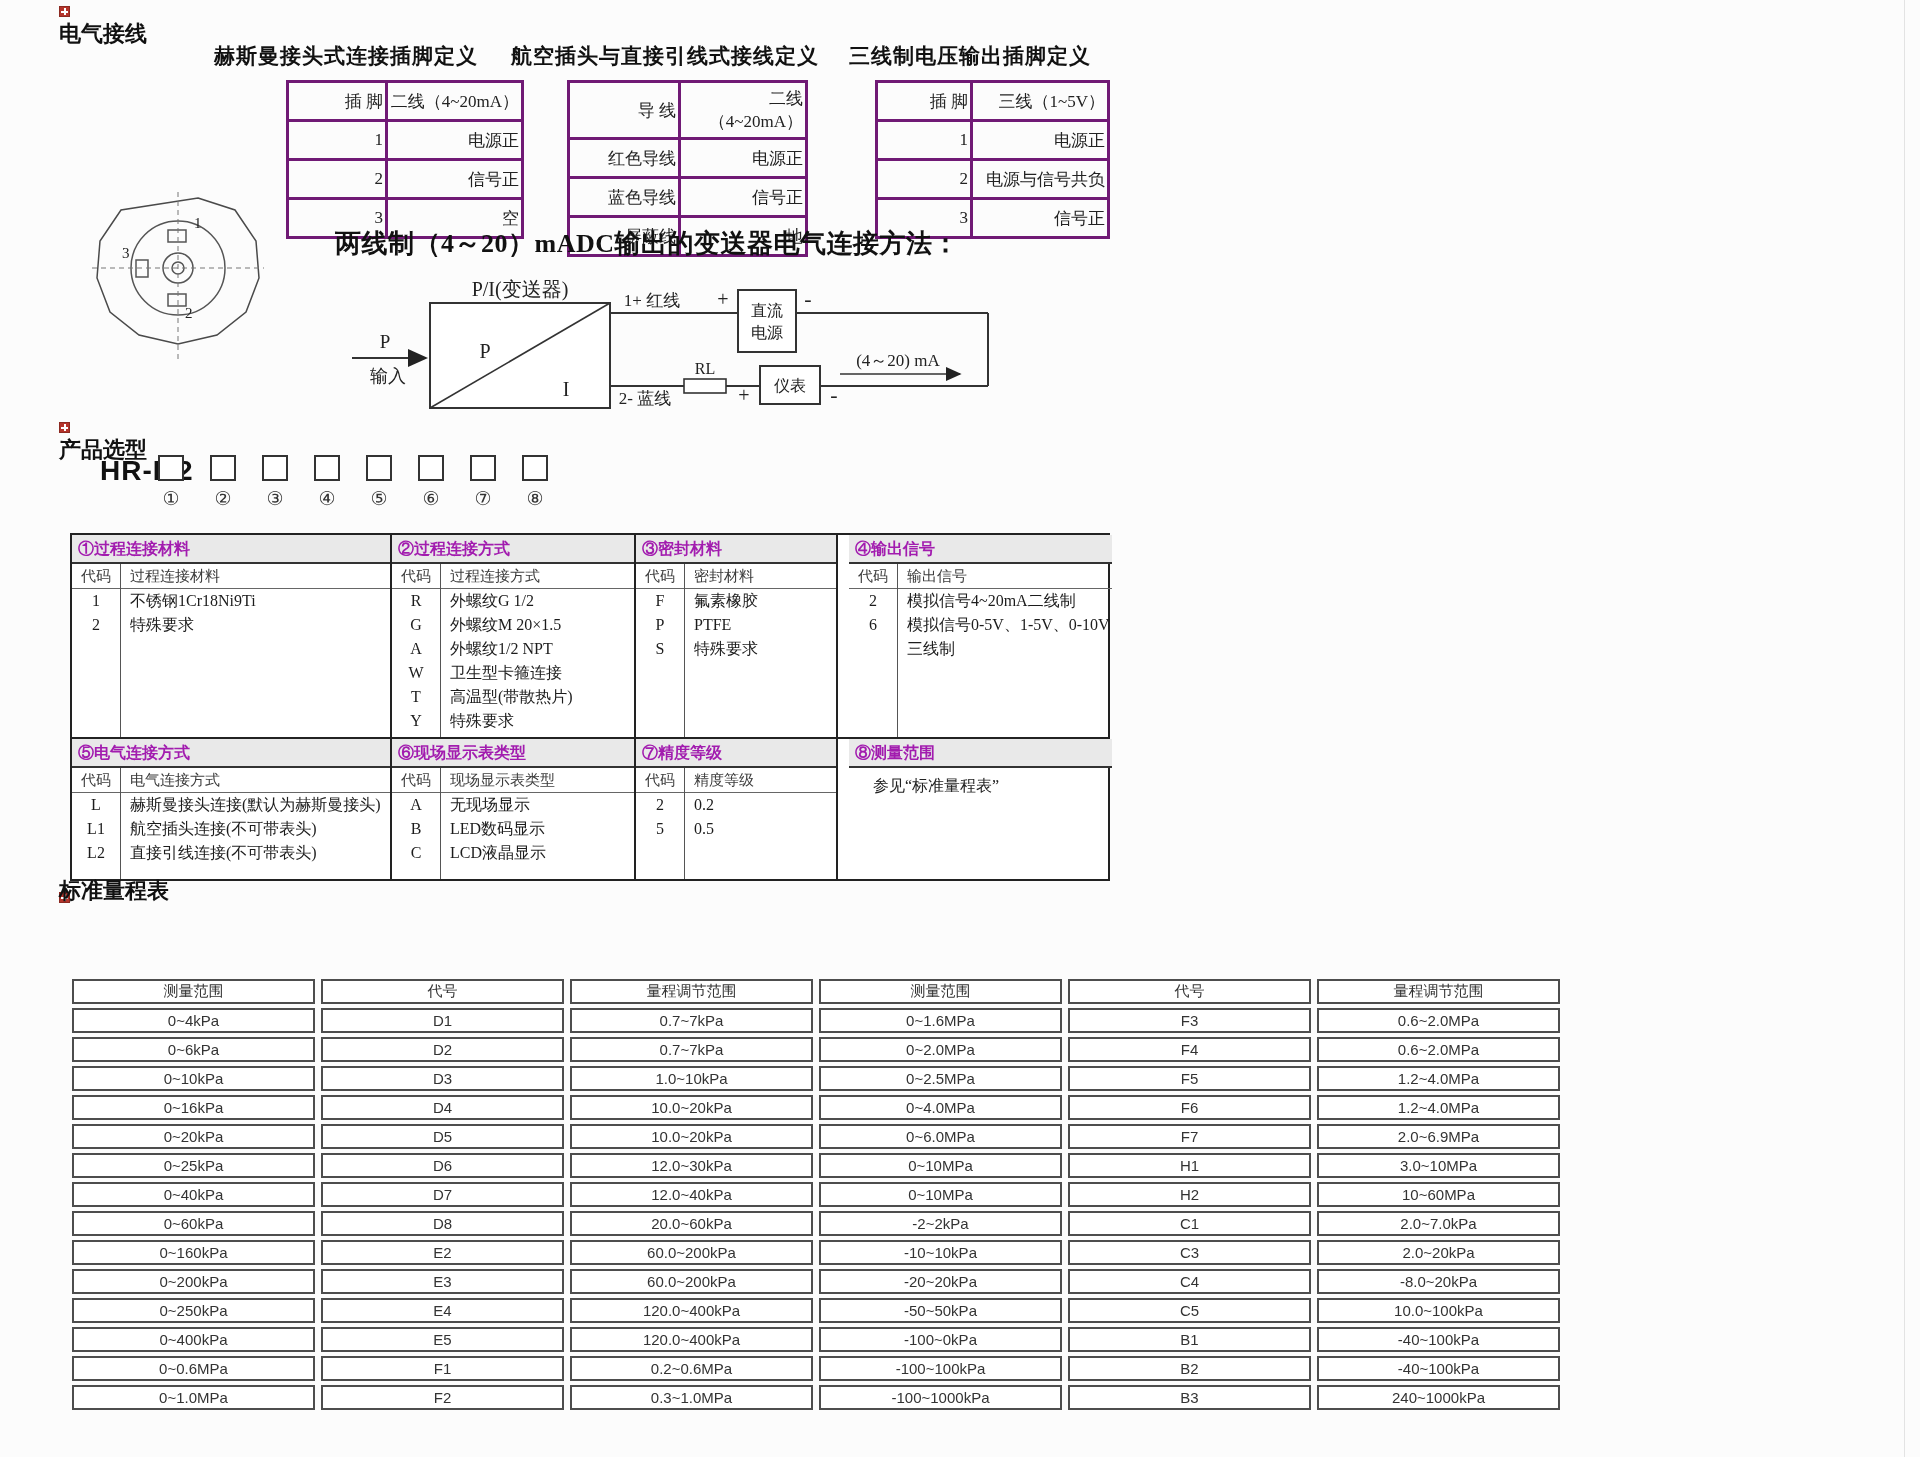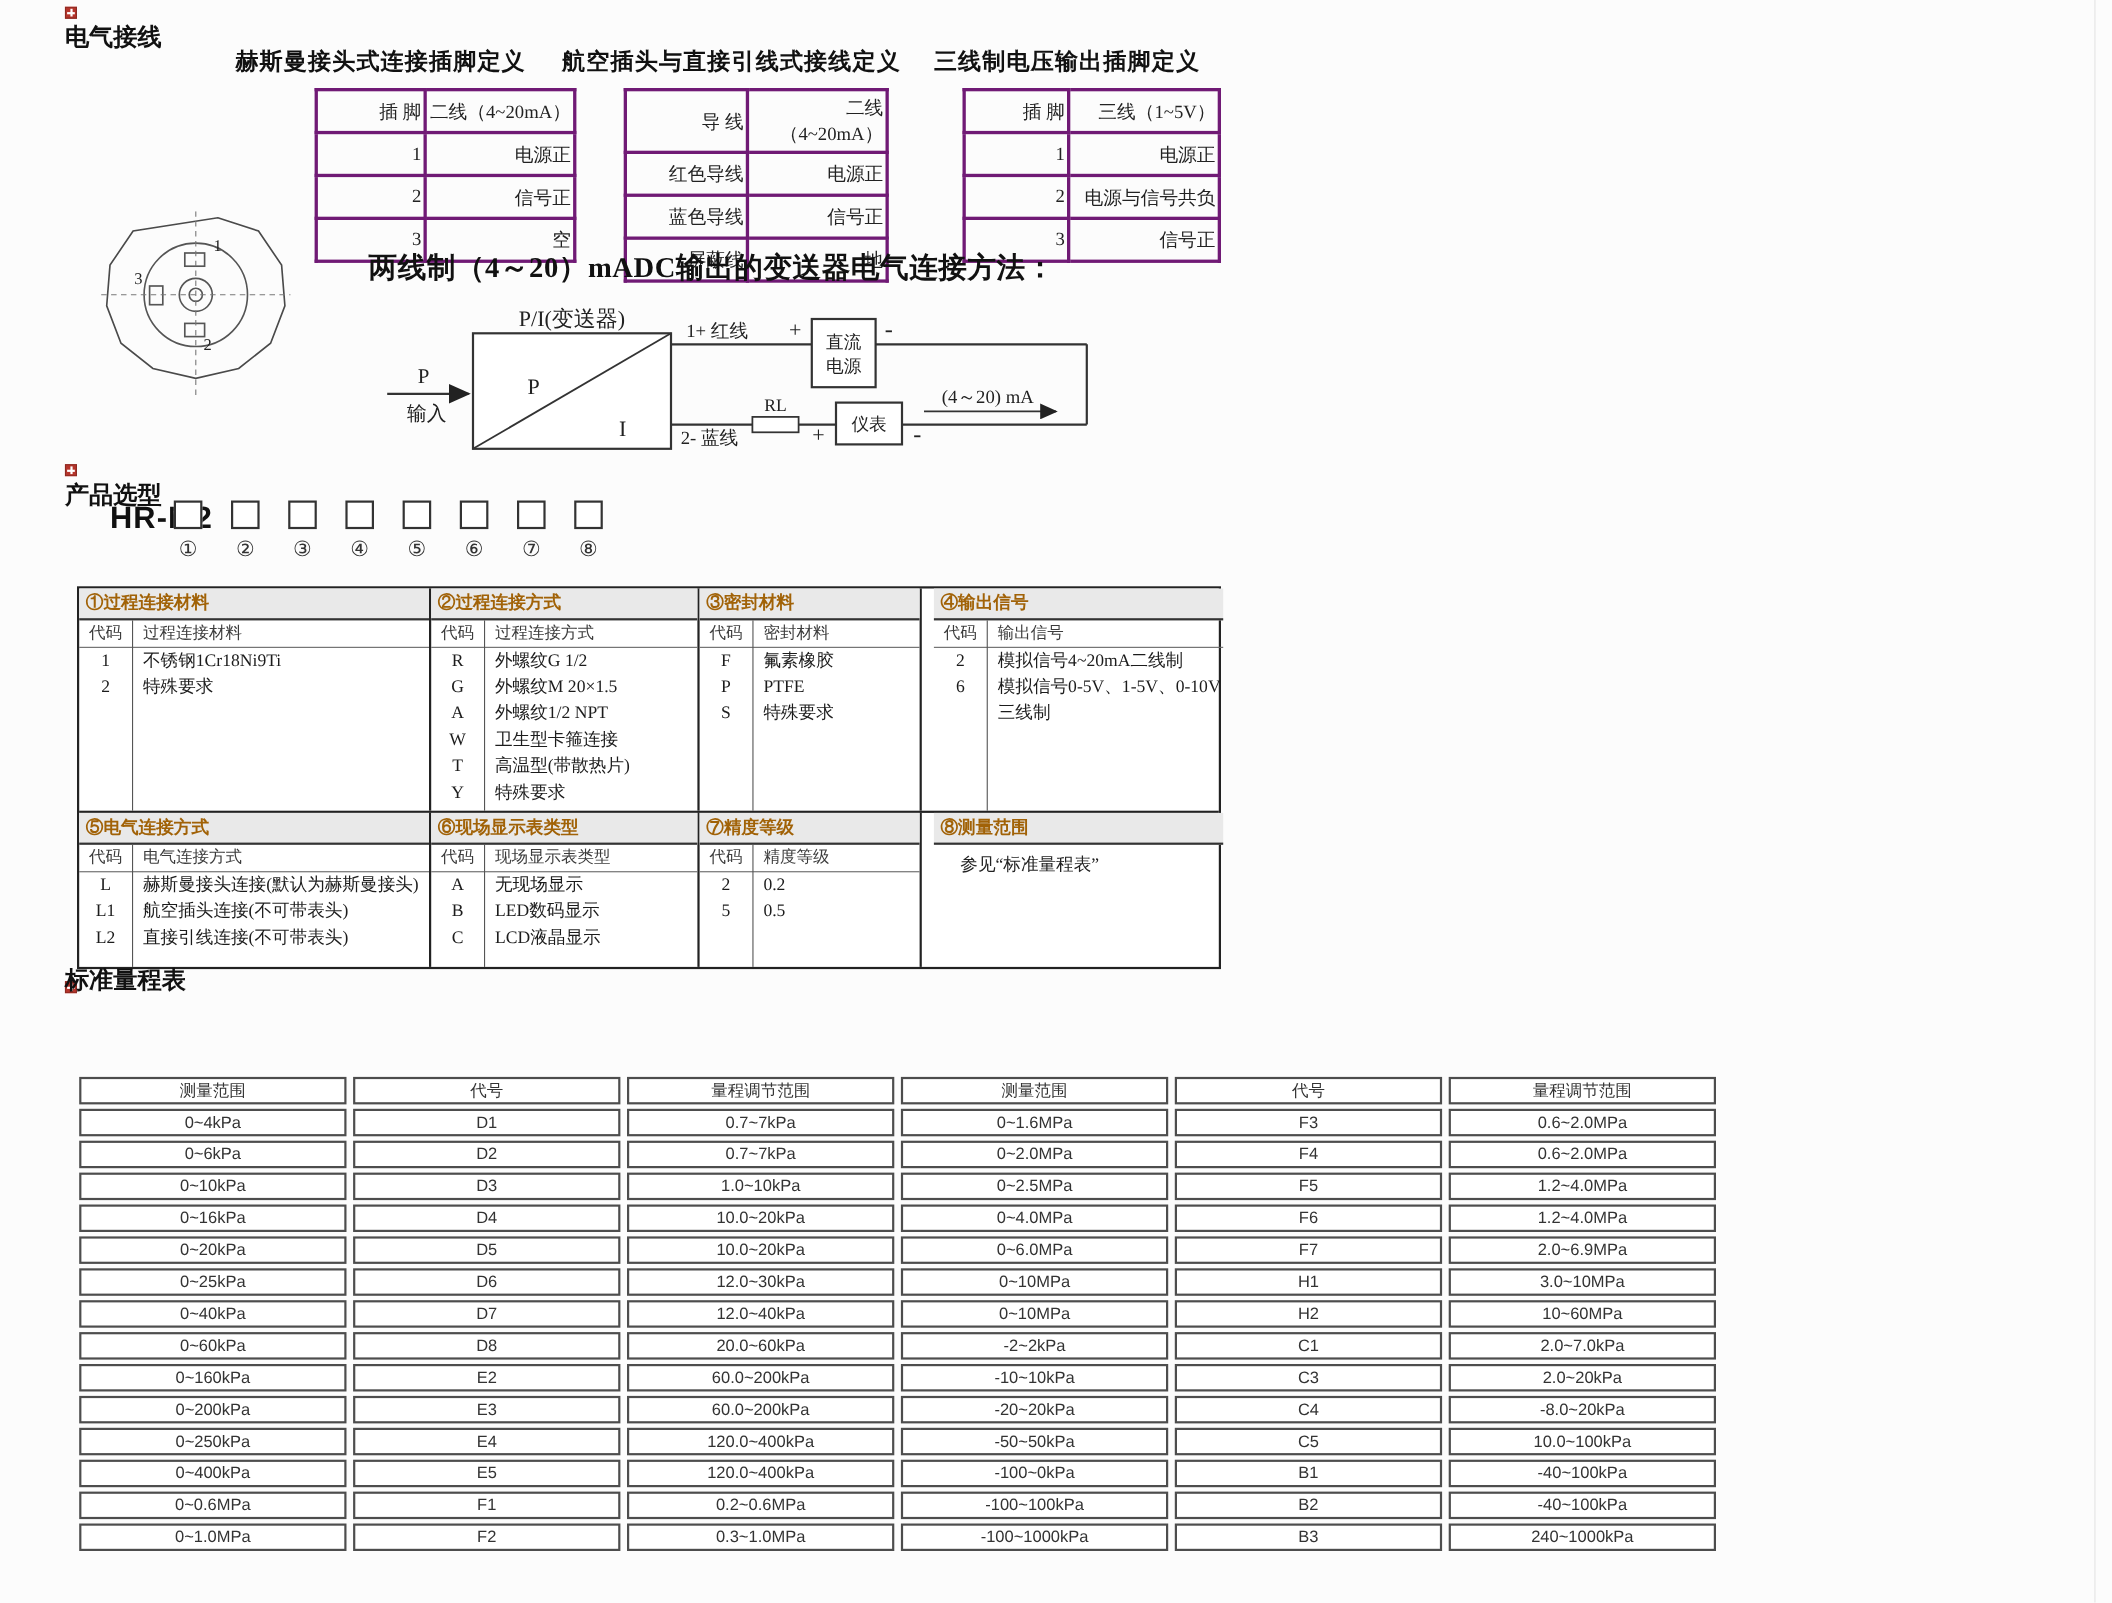--- a/index.html
+++ b/index.html
@@ -23,21 +23,21 @@
   .model{font-family:"Liberation Sans",sans-serif;font-weight:bold;font-size:28px;letter-spacing:1px;color:#111;}
   .boxrow{display:flex;gap:26px;}
   .cbox{width:26px;height:26px;border:2px solid #333;background:#fff;box-sizing:border-box;}
   .numrow{display:flex;gap:26px;}
   .cnum{width:26px;text-align:center;font-size:19px;color:#333;}
   .sel-table{width:1040px;border:2px solid #222;background:#fff;box-sizing:border-box;}
   .sel-row{display:grid;grid-template-columns:320px 244px 202px 274px;}
   .sel-row2{border-top:2px solid #222;}
   .sel-group{border-right:2px solid #222;box-sizing:border-box;position:relative;}
   .sel-group:last-child{border-right:none;padding-left:11px;}
-  .g-band{height:27px;line-height:27px;background:#e9e9e9;border-bottom:2px solid #333;font-weight:bold;font-size:16px;padding-left:6px;font-family:"Liberation Sans",sans-serif;color:#a16207;}
+  .g-band{height:27px;line-height:27px;background:#e9e9e9;border-bottom:2px solid #333;font-weight:bold;font-size:16px;padding-left:6px;font-family:"Liberation Sans",sans-serif;color:#a21caf;}
   .g-sub{position:relative;font-size:16px;}
   .g-sub.cols::before{content:"";position:absolute;left:48px;top:0;bottom:0;width:1px;background:#555;}
   .g-row{display:grid;grid-template-columns:48px 1fr;line-height:24px;}
   .g-subhead{border-bottom:1px solid #666;color:#3c3c3c;font-size:15px;}
   .g-code{text-align:center;}
   .g-desc{padding-left:10px;}
   .g-note{padding:8px 0 0 24px;font-size:16px;color:#222;}
   .r1{height:173px;} .r2{height:111px;}
   
   table.range{border-collapse:separate;border-spacing:6px 4px;table-layout:fixed;width:1500px;font-family:"Liberation Sans",sans-serif;margin-top:33px;}

